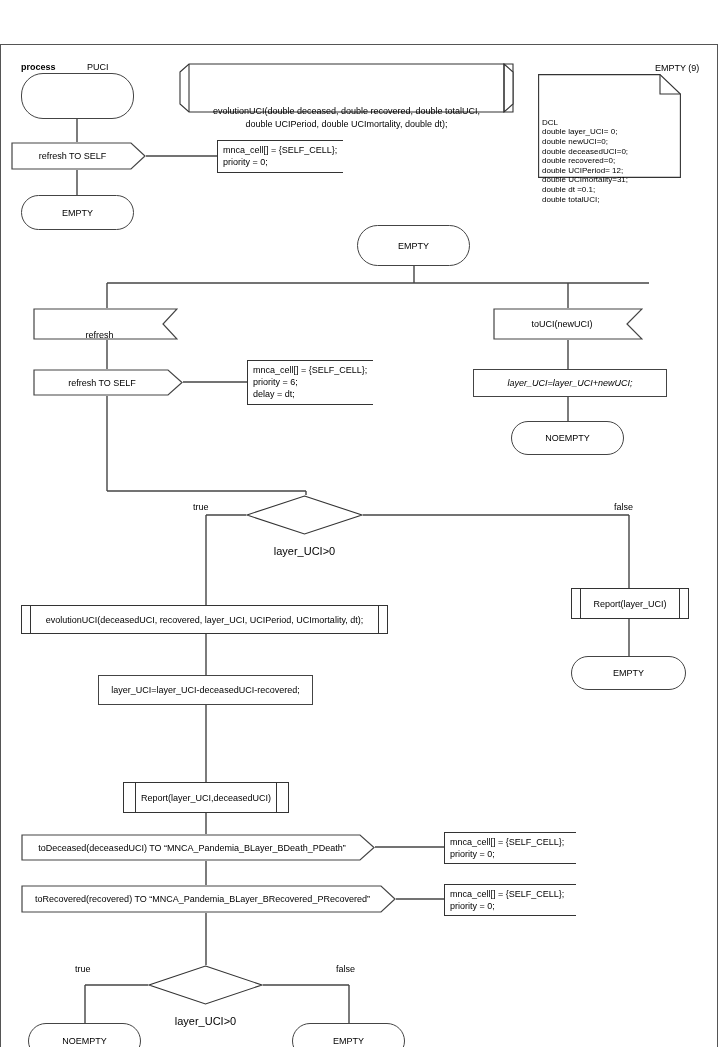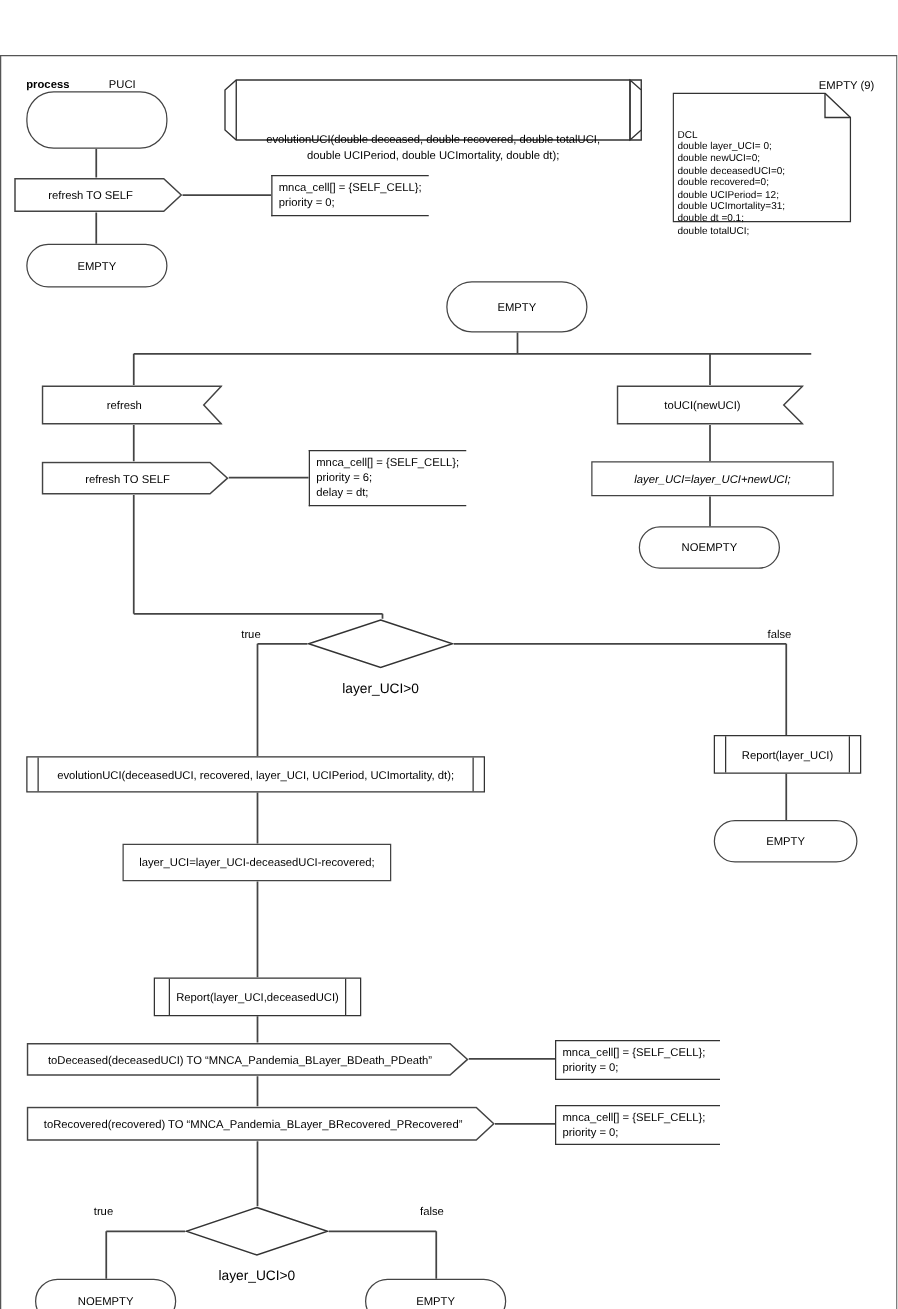--- a/index.html
+++ b/index.html
@@ -88,21 +88,21 @@
     color:#000;
   }
   
   .note{
     position:absolute;
     background:#fff;
     font-size:8px;
     line-height:9.6px;
     white-space:pre;
     color:#000;
-    padding:0 4px;
+    padding:15px 4px;
     box-sizing:border-box;
   }
   .note .noteshape{position:absolute;left:0;top:0;width:100%;height:100%;z-index:0;}
   .note .notetxt{position:relative;z-index:2;}
   
   .proc{
     position:absolute;
     font-size:9px;
     color:#000;
     white-space:pre;
@@ -227,21 +227,21 @@
     <div class="txt">refresh TO SELF</div>
   </div>
 
   <div class="comment" style="left:216px;top:95px;width:126px;height:33px;">mnca_cell[] = {SELF_CELL};
 priority = 0;</div>
 
   <div class="node state" style="left:20px;top:150px;width:113px;height:35px;">EMPTY</div>
 
   <div class="node state" style="left:356px;top:180px;width:113px;height:41px;">EMPTY</div>
 
-  <div class="node inputsym" style="left:32px;top:263px;width:145px;height:32px;">
+  <div class="node inputsym" style="left:32px;top:263px;width:145px;height:32px;align-items:flex-end;">
     <svg class="shape" viewBox="0 0 145 32" preserveAspectRatio="none" xmlns="http://www.w3.org/2000/svg">
       <polygon points="1,1 144,1 130,16 144,31 1,31" fill="#fff" stroke="#444" stroke-width="1.2"></polygon>
     </svg>
     <div class="txt">refresh</div>
   </div>
 
   <div class="node outputsym" style="left:32px;top:324px;width:150px;height:27px;">
     <svg class="shape" viewBox="0 0 150 27" preserveAspectRatio="none" xmlns="http://www.w3.org/2000/svg">
       <polygon points="1,1 135,1 149,13.5 135,26 1,26" fill="#fff" stroke="#444" stroke-width="1.2"></polygon>
     </svg>

